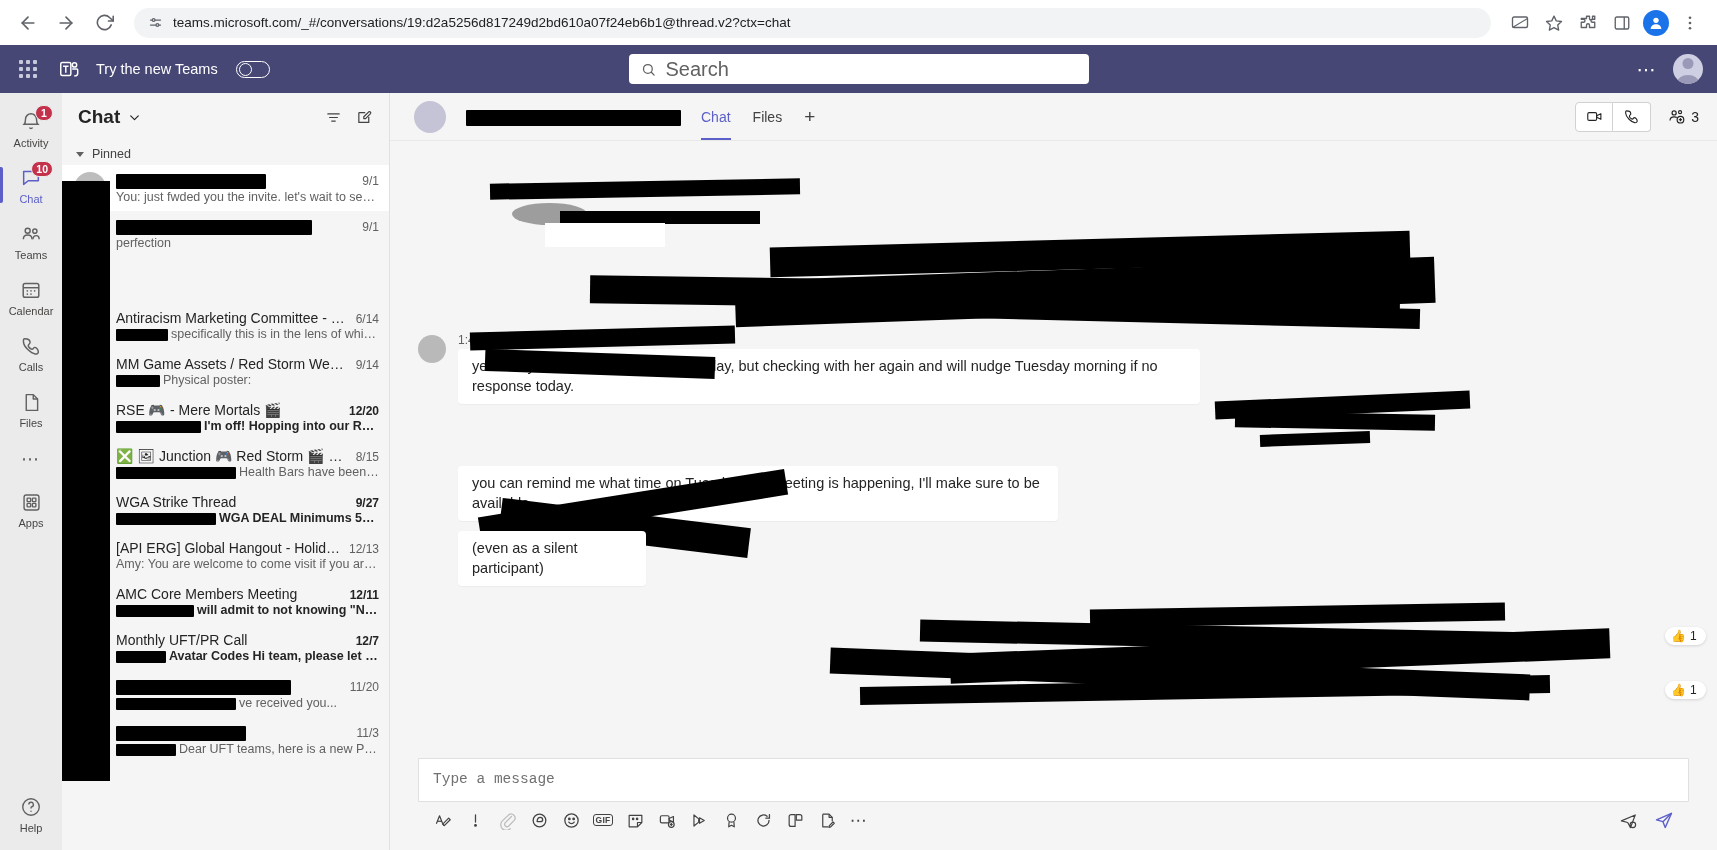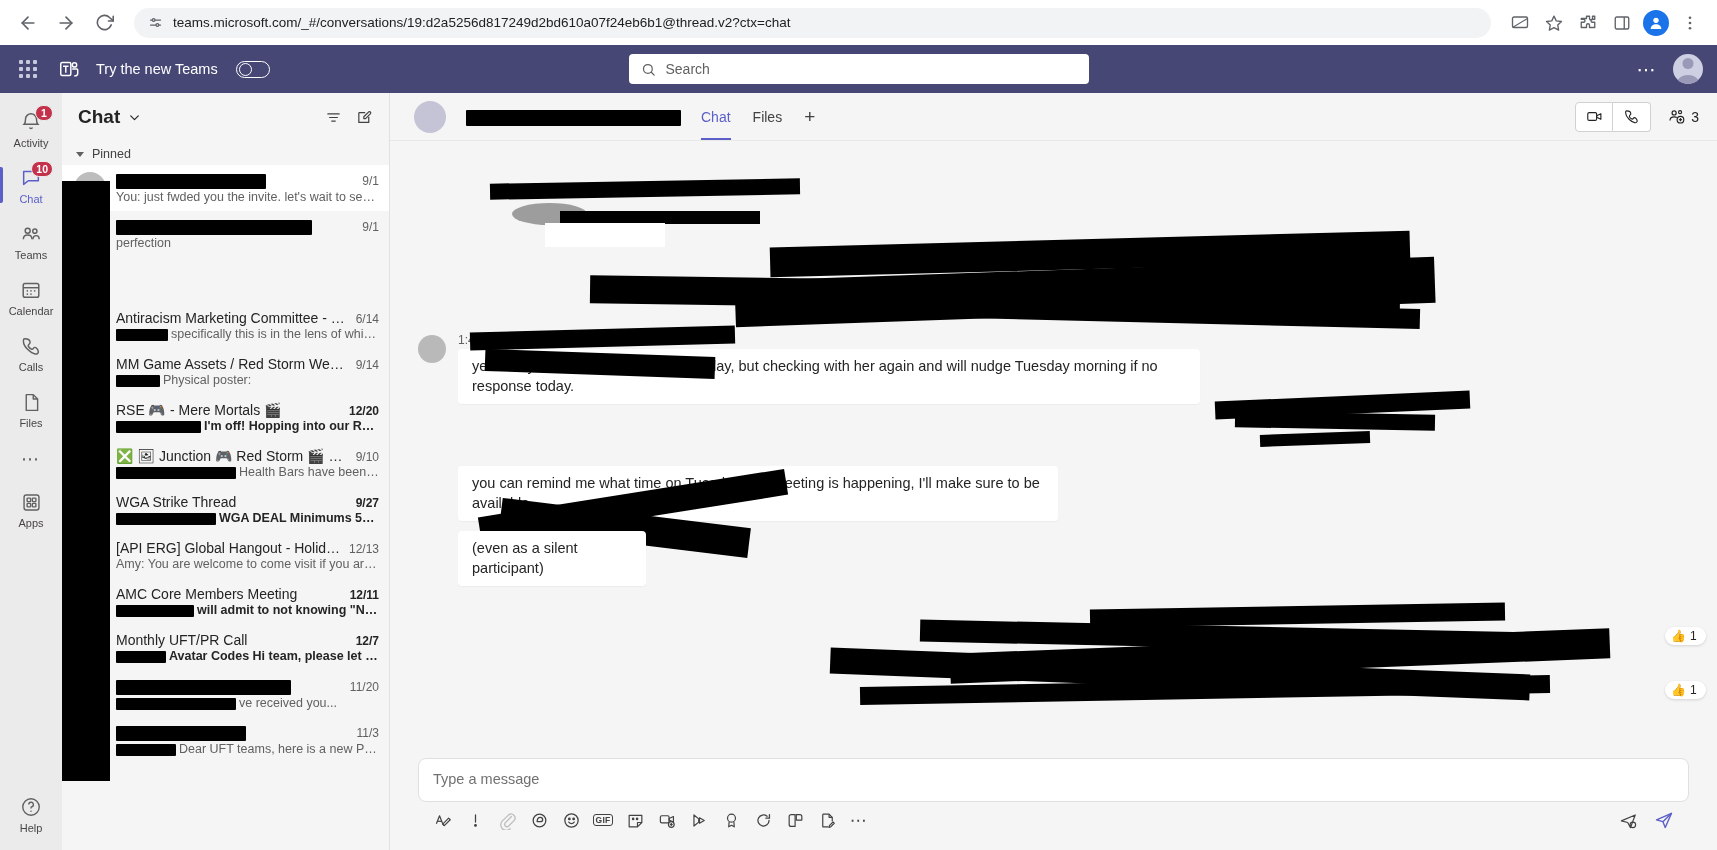--- a/index.html
+++ b/index.html
@@ -111,21 +111,21 @@
     transform: translateX(-50%);
     width: 460px;
     height: 30px;
     background: #ffffff;
     border-radius: 4px;
     display: flex;
     align-items: center;
     padding: 0 12px;
     gap: 10px;
   }
-  .search-box .ph { font-size: 14px; color: #616161; }
+  .search-box .ph { font-size: 20px; color: #616161; }
   .topbar-right {
     margin-left: auto;
     display: flex; align-items: center; gap: 16px;
   }
   .dots-top { color: #fff; font-size: 19px; letter-spacing: 1.5px; line-height: 1;}
   .user-avatar {
     width: 30px; height: 30px; border-radius: 50%;
     background: #cfcfe3;
     position: relative;
     overflow: hidden;
@@ -372,21 +372,22 @@
   .scribble { position: absolute; background: #000; }
 
   
   .composer-wrap {
     padding: 0 28px 10px 28px;
     background: #f5f5f5;
   }
   .composer {
     background: #ffffff;
     border: 1px solid #e0e0e0;
-    border-radius: 8px;
+    border-radius: 1px;
+    font-family: Liberation Mono, monospace;
   }
   .composer-input {
     padding: 12px 14px 14px 14px;
     font-size: 14.5px;
     color: #717171;
     min-height: 42px;
   }
   .composer-toolbar {
     display: flex;
     align-items: center;
@@ -707,21 +708,21 @@
               <span class="ci-date bold">12/20</span>
             </div>
             <div class="ci-preview bold"><span class="redact" style="width: 85px; height: 12px; margin-right: 3px;"></span>I'm off! Hopping into our RSE weekly, but f...</div>
           </div>
         </div>
         <div class="chat-item">
           <span class="ci-avatar"></span>
           <div class="ci-body">
             <div class="ci-line1">
               <span class="ci-name">❎ 🖼 Junction 🎮 Red Storm 🎬 Ubi-...</span>
-              <span class="ci-date">9/10</span>
+              <span class="ci-date">8/15</span>
             </div>
             <div class="ci-preview"><span class="redact" style="width: 120px; height: 12px; margin-right: 3px;"></span>Health Bars have been added to t...</div>
           </div>
         </div>
         <div class="chat-item">
           <span class="ci-avatar"></span>
           <div class="ci-body">
             <div class="ci-line1">
               <span class="ci-name bold">WGA Strike Thread</span>
               <span class="ci-date bold">9/27</span>

